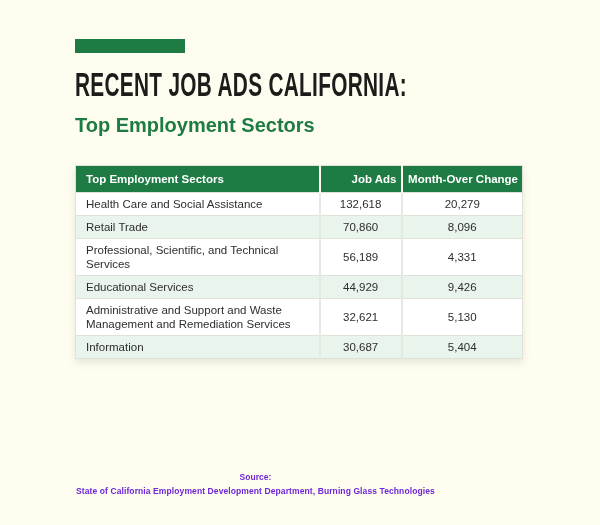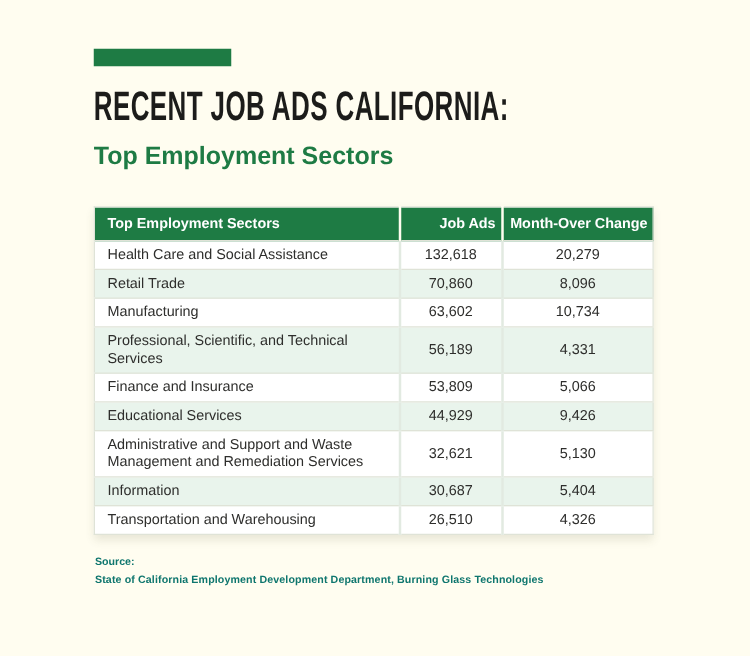--- a/index.html
+++ b/index.html
@@ -60,22 +60,23 @@
   tbody td{
     padding:4px 10px;height:22px;
     line-height:14px;vertical-align:middle;
     border-top:1px solid var(--line);
   }
   tbody td.num{text-align:center;margin-left:28px;}
   tbody td + td{border-left:2px solid #E2EAE1;}
   tbody tr:nth-child(even){background:var(--mint);}
 
   .source{
-    position:absolute;left:76px;top:444px;
-    color:#0f766e;
+    position:absolute;left:76px;top:472px;
+    color:#6d28d9;
+    text-align:center;
   }
   .source .label{font-size:8.5px;font-weight:700;margin-bottom:4px;}
   .source .text{font-size:8.5px;font-weight:700;letter-spacing:0.1px;}
 </style>
 </head>
 <body>
 
 <div class="canvas">
 
   <div class="accent-bar"></div>
@@ -102,62 +103,47 @@
       <td class="num">132,618</td>
       <td class="num">20,279</td>
     </tr>
 
     <tr>
       <td class="sector-cell">Retail Trade</td>
       <td class="num">70,860</td>
       <td class="num">8,096</td>
     </tr>
 
-    <tr>
-      <td class="sector-cell">Manufacturing</td>
-      <td class="num">63,602</td>
-      <td class="num">10,734</td>
-    </tr>
 
     <tr>
       <td class="sector-cell">Professional, Scientific, and Technical Services</td>
       <td class="num">56,189</td>
       <td class="num">4,331</td>
     </tr>
 
-    <tr>
-      <td class="sector-cell">Finance and Insurance</td>
-      <td class="num">53,809</td>
-      <td class="num">5,066</td>
-    </tr>
 
 
     <tr>
       <td class="sector-cell">Educational Services</td>
       <td class="num">44,929</td>
       <td class="num">9,426</td>
     </tr>
 
     <tr>
       <td class="sector-cell">Administrative and Support and Waste Management and Remediation Services</td>
       <td class="num">32,621</td>
       <td class="num">5,130</td>
     </tr>
 
     <tr>
       <td class="sector-cell">Information</td>
       <td class="num">30,687</td>
       <td class="num">5,404</td>
     </tr>
 
-    <tr>
-      <td class="sector-cell">Transportation and Warehousing</td>
-      <td class="num">26,510</td>
-      <td class="num">4,326</td>
-    </tr>
   </tbody>
   </table>
 
   <div class="source">
     <div class="label">Source:</div>
     <div class="text">State of California Employment Development Department, Burning Glass Technologies</div>
   </div>
 
 </div>
 

